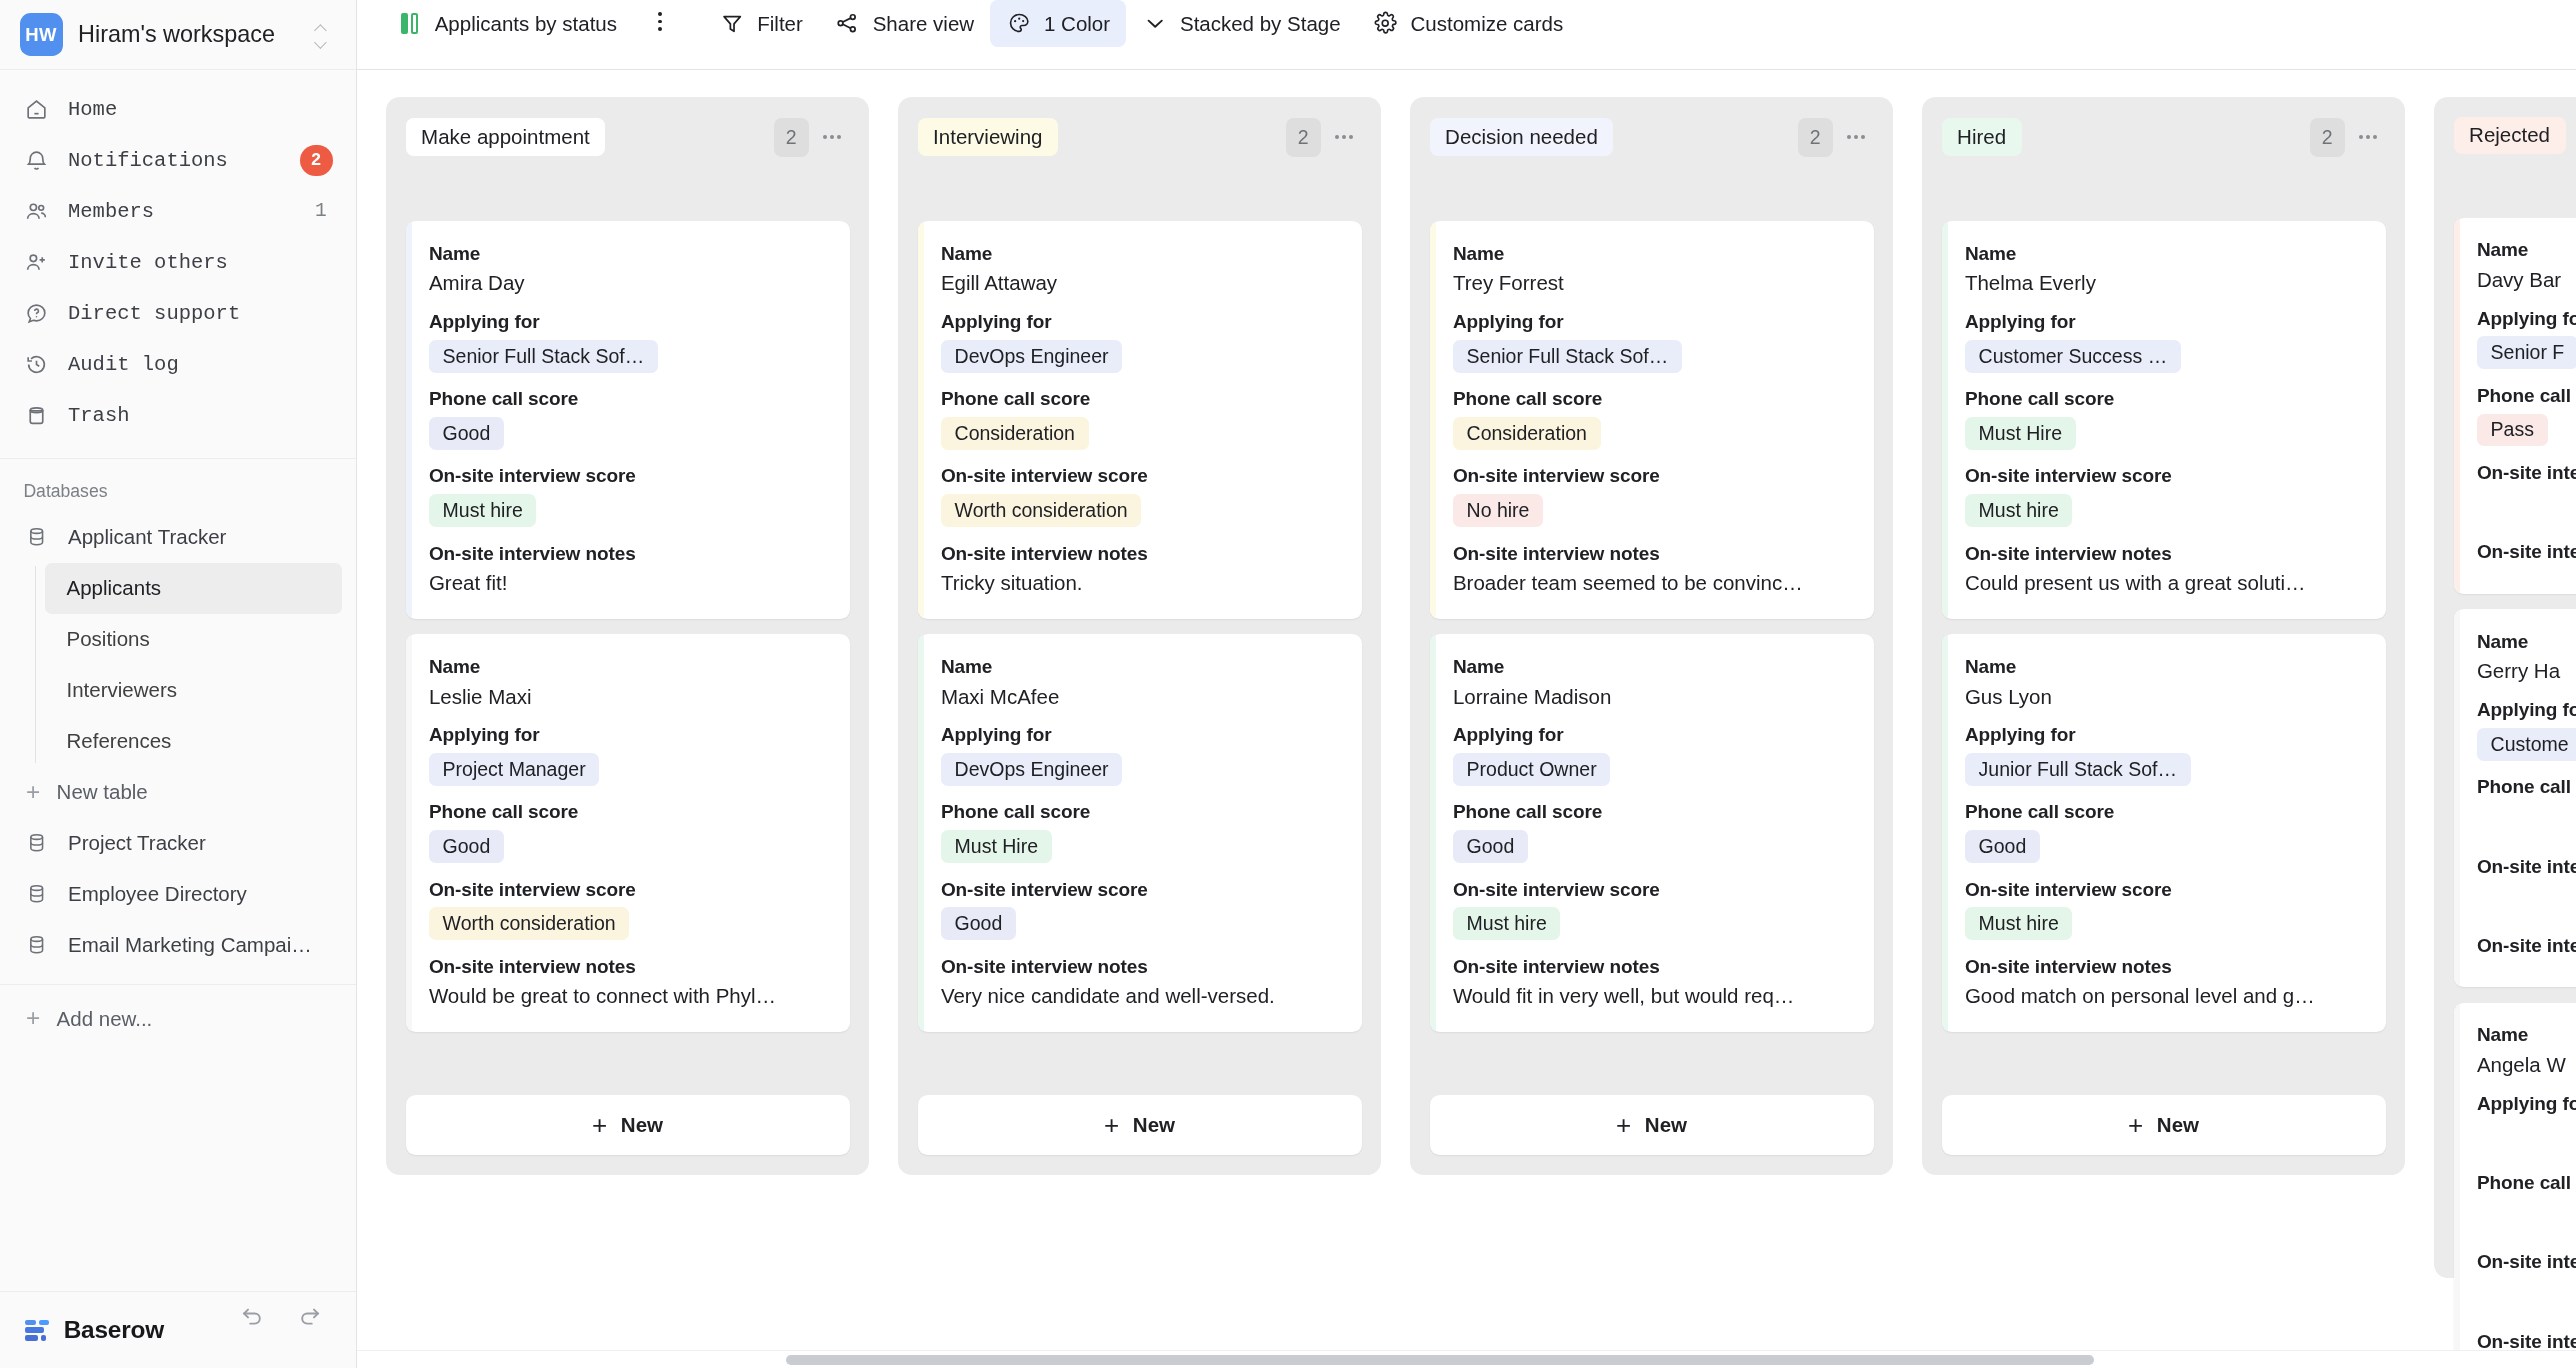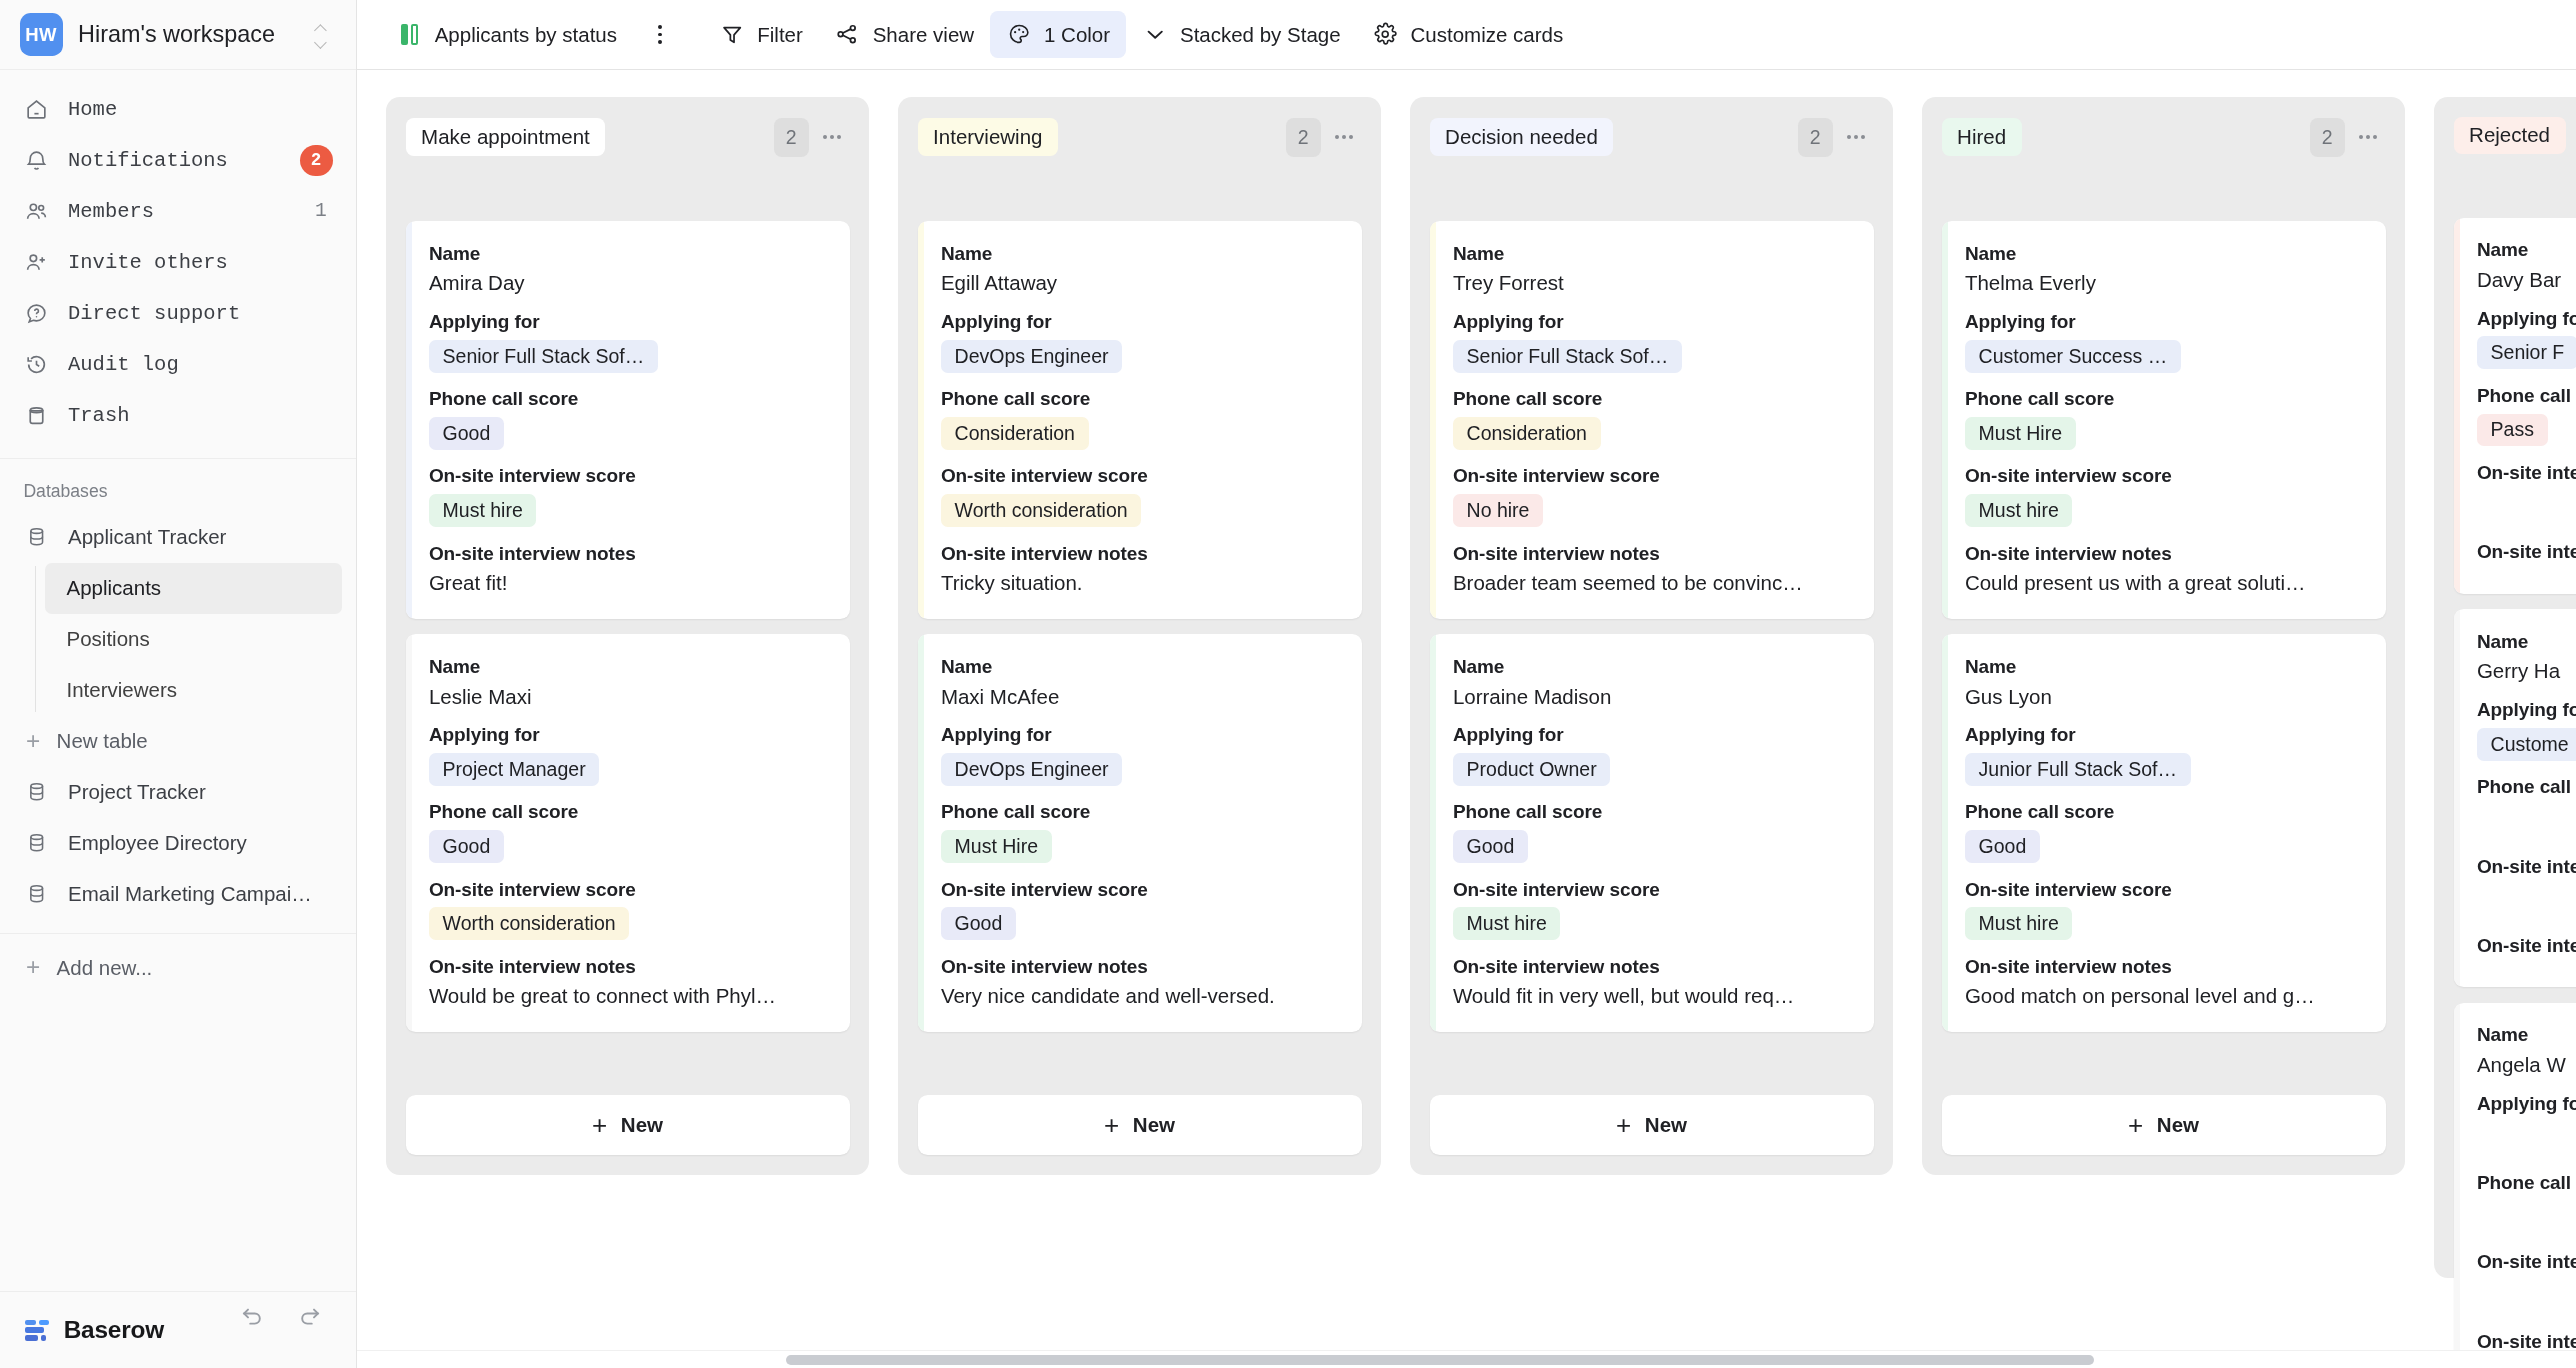--- a/index.html
+++ b/index.html
@@ -97,21 +97,21 @@
   .brand { display: flex; align-items: center; gap: 13.7px; flex: 1; }
   .brand-mark { width: 25px; height: 25px; position: relative; flex: 0 0 25px; }
   .brand-mark span { position: absolute; border-radius: 2px; background: #5190ef; display: block; }
   .brand-name { font-size: 24.4px; font-weight: 700; color: #17181a; letter-spacing: -0.2px; }
   .foot-btn { width: 43px; height: 43px; display: flex; align-items: center; justify-content: center; cursor: pointer; }
   .foot-btn svg { width: 27px; height: 27px; }
 
   
   .main { flex: 1; display: flex; flex-direction: column; min-width: 0; background: #ffffff; position: relative; }
   .toolbar {
-    height: 70px; flex: 0 0 70px; display: flex; align-items: center;
+    height: 70px; flex: 0 0 70px; display: flex; 
     gap: 0px; padding: 0 21.5px 0 23.4px; border-bottom: 1px solid #e4e4e4; background: #fff;
   }
   .tb-btn {
     display: flex; align-items: center; gap: 11.7px;
     height: 47px; padding: 0 15.6px; border-radius: 7.8px; cursor: pointer;
     font-size: 20.5px; color: #202125; white-space: nowrap;
   }
   .tb-btn.active { background: #e9eefc; }
   .tb-ico { width: 27px; height: 27px; display: flex; align-items: center; justify-content: center; flex: 0 0 27px; }
   .tb-ico svg { width: 24.4px; height: 24.4px; display: block; }
@@ -297,20 +297,23 @@
 
     <div class="tbl-group">
       <div class="tbl-item active">
         <span>Applicants</span>
       </div>
       <div class="tbl-item">
         <span>Positions</span>
       </div>
       <div class="tbl-item">
         <span>Interviewers</span>
+      </div>
+      <div class="tbl-item">
+        <span>References</span>
       </div>
     </div>
 
     <div class="newrow">
       <span class="plus">+</span>
       <span>New table</span>
     </div>
 
     <div class="db-item">
       <span class="db-ico">

